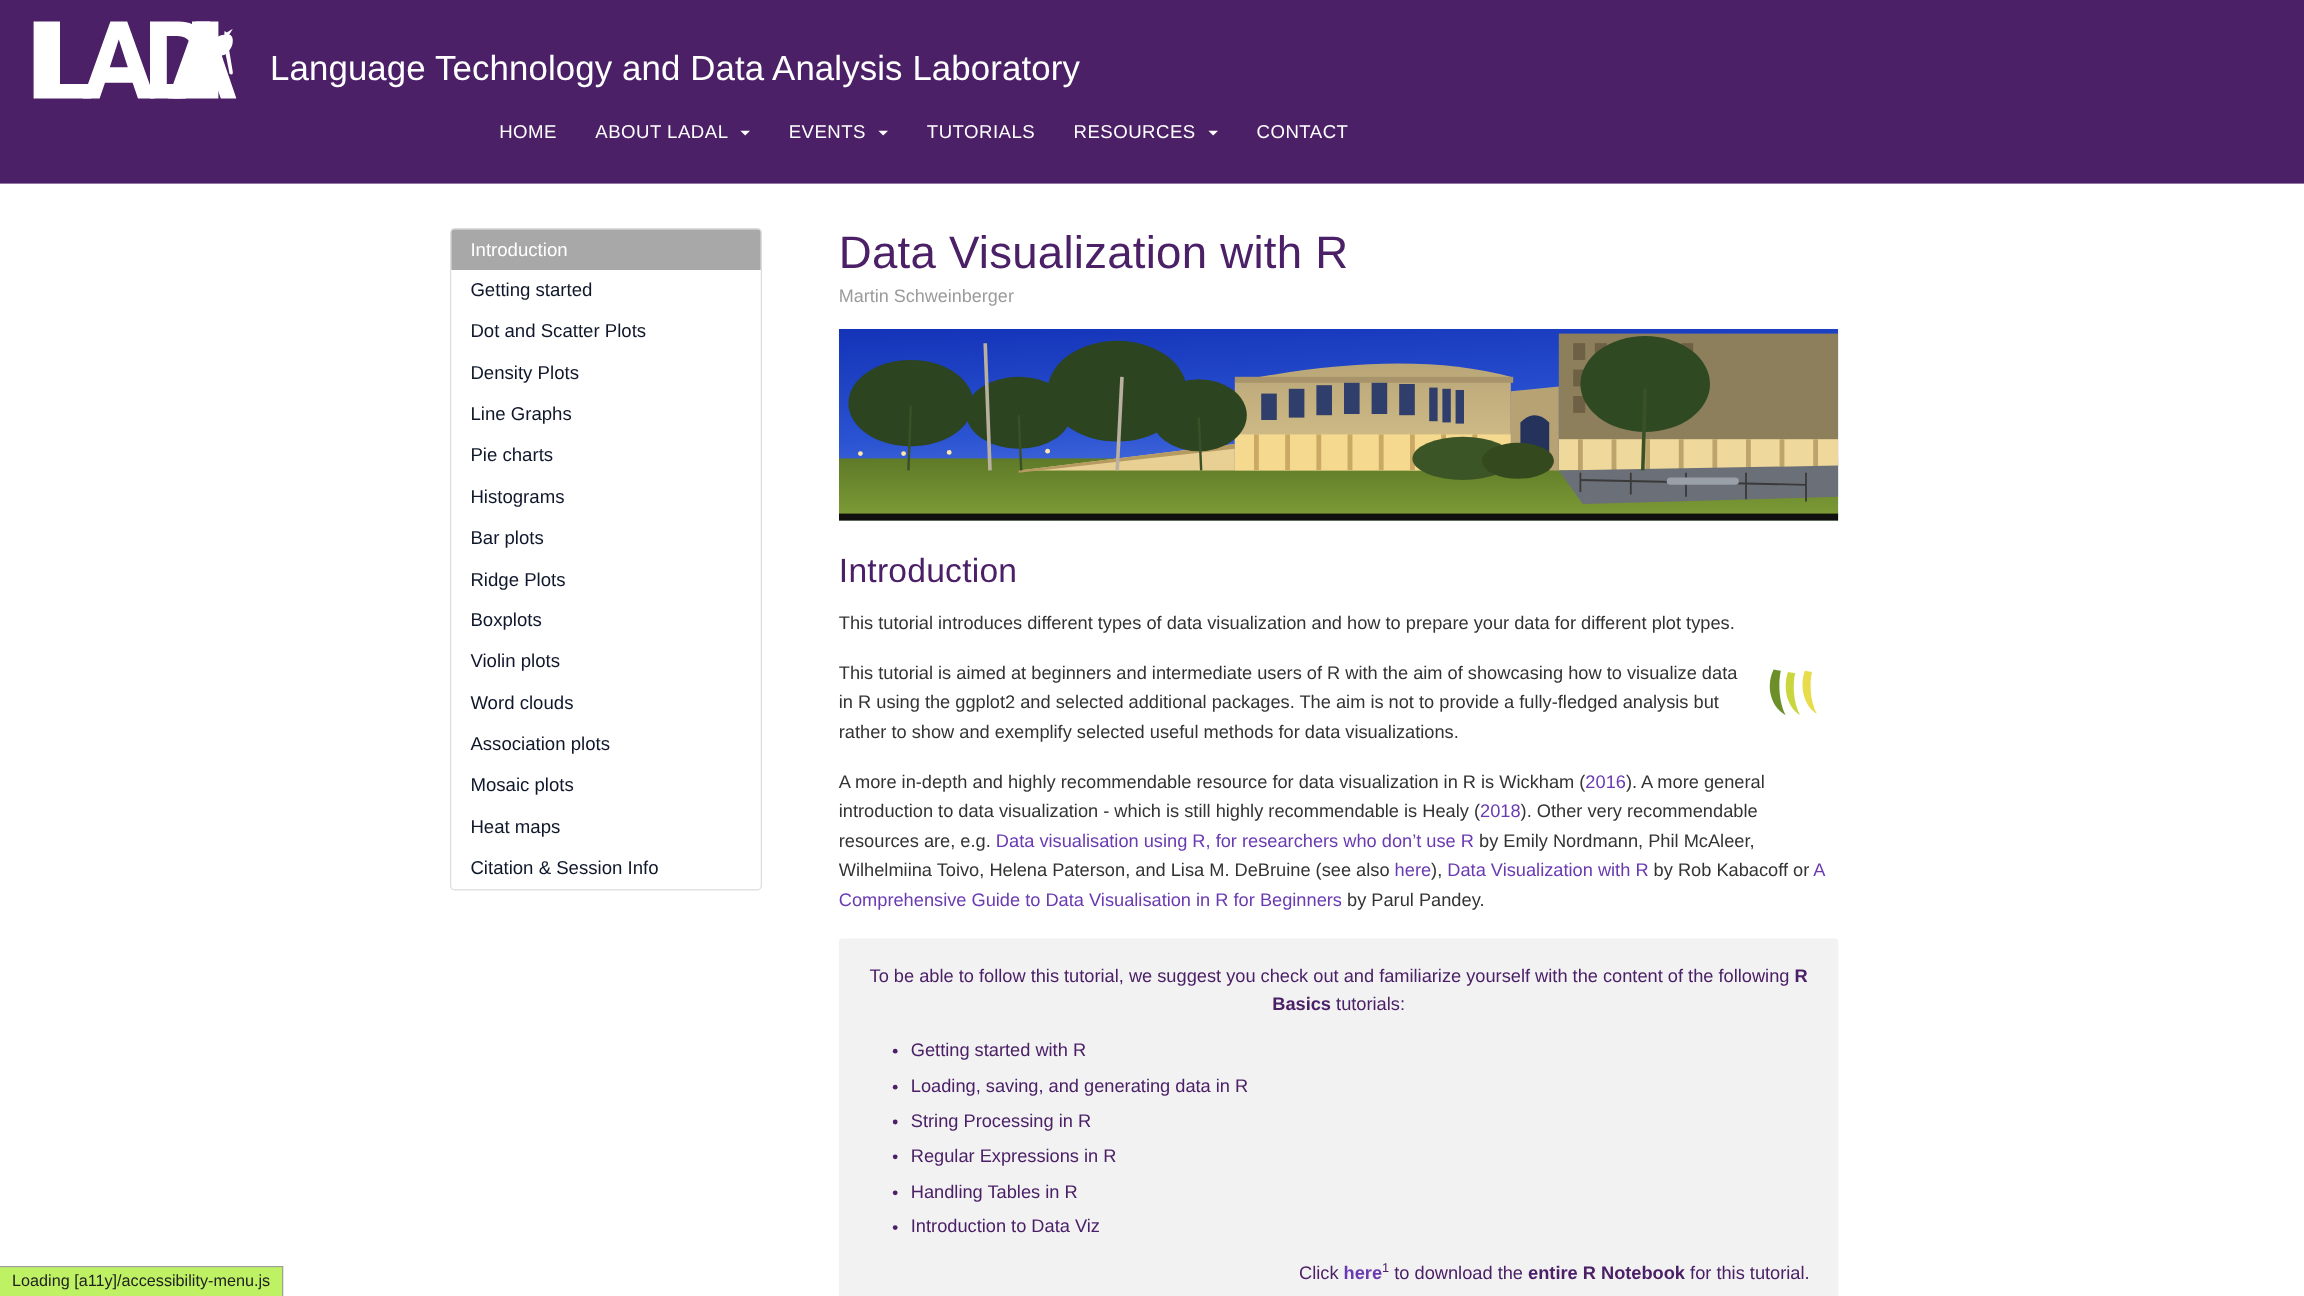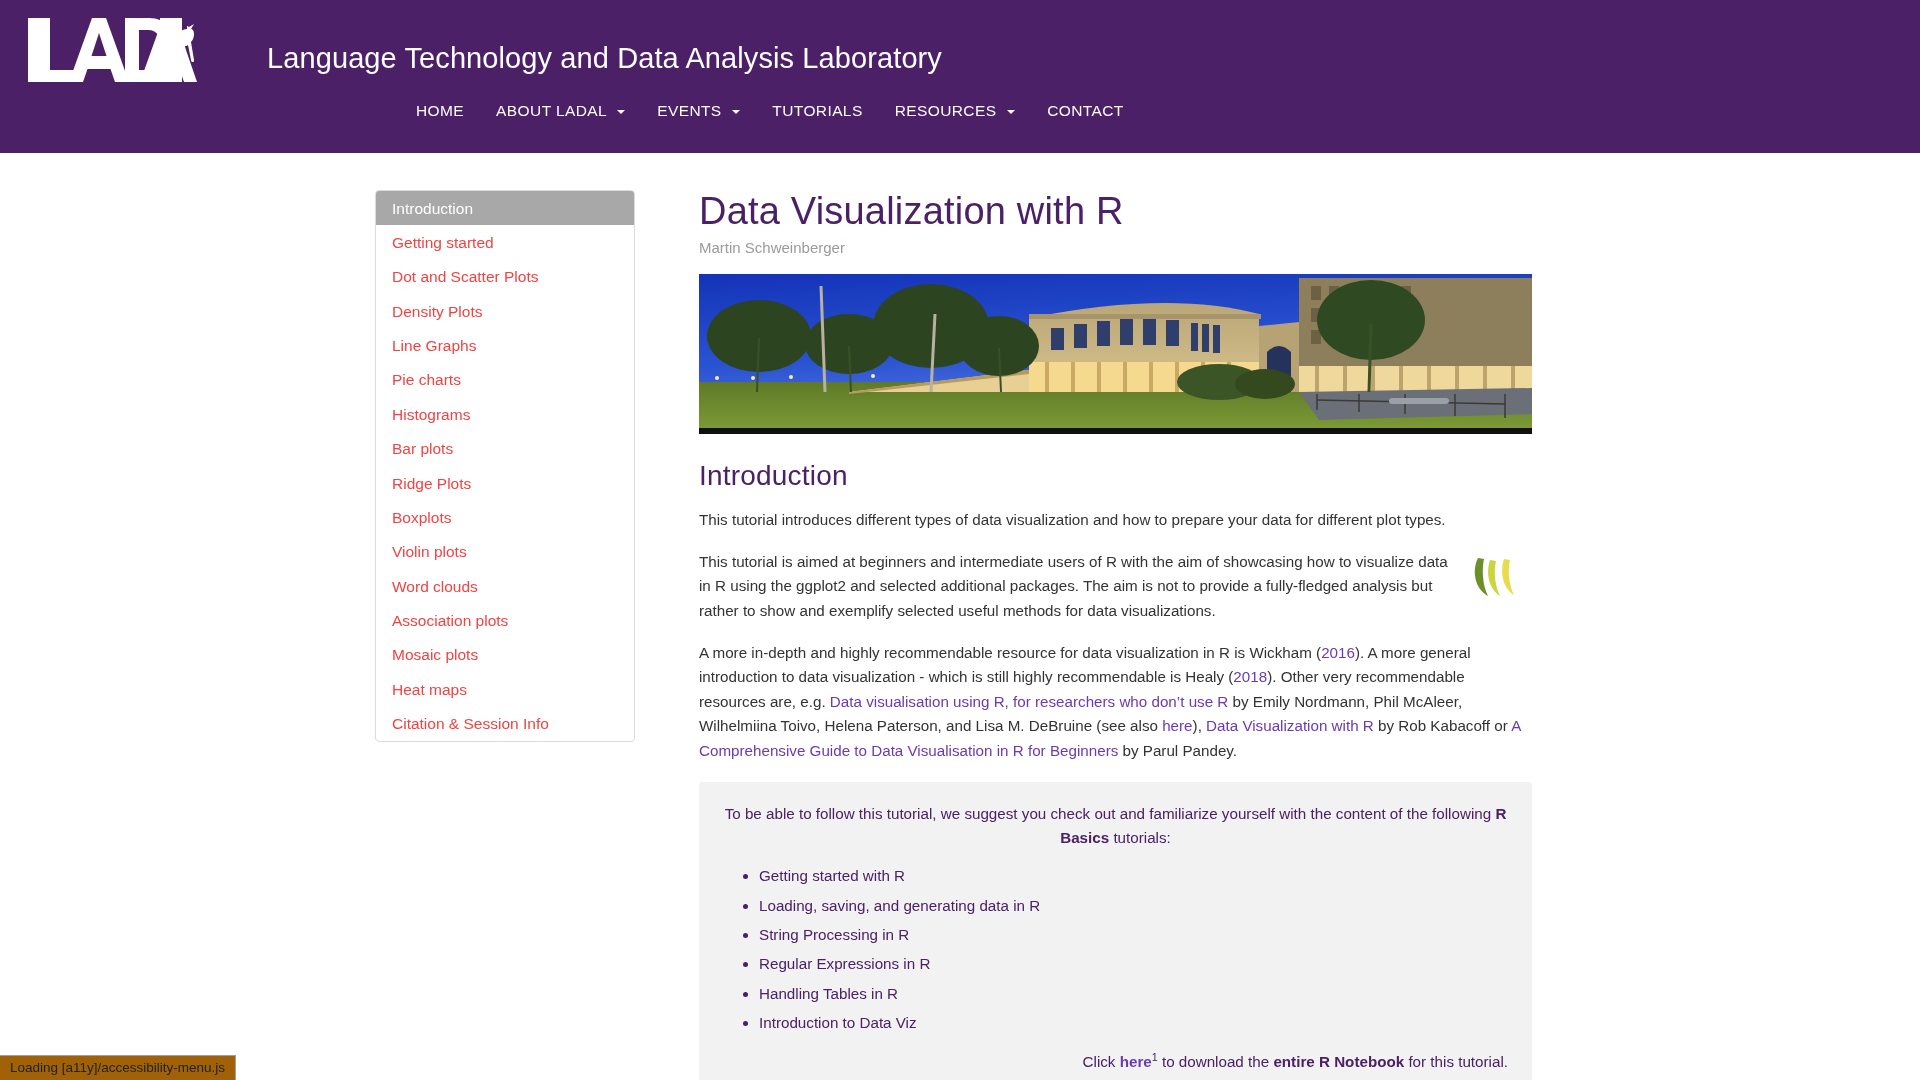--- a/index.html
+++ b/index.html
@@ -5,21 +5,21 @@
   * { box-sizing: border-box; }
   html, body { margin:0; padding:0; }
   body {
     width:1920px; height:1080px;
     font-family:"Liberation Sans", sans-serif;
     background:#ffffff; overflow:hidden; position:relative;
   }
 
   
   .masthead { background:#4b2067; height:153px; position:relative; }
-  .brand { display:flex; align-items:center; padding:14px 0 0 22px;gap:42px; }
+  .brand { display:flex; align-items:center; padding:14px 0 0 22px; }
   .logo { display:flex; align-items:flex-start; height:72px; }
   .logo svg { display:block; }
   .brand-title {
     color:#ffffff; font-size:29px; font-weight:400;
     margin-left:28px; margin-top:16px; letter-spacing:.1px; white-space:nowrap;
   }
   .navbar { display:flex; align-items:center; padding-left:400px; margin-top:6px; }
   .nav-item {
     color:#ffffff; font-size:15.5px; letter-spacing:.4px;
     padding:10px 16px; cursor:pointer; white-space:nowrap;
@@ -31,21 +31,21 @@
   }
 
   
   .page { display:flex; padding-top:37px; }
   .sidebar-col { width:268px; margin-left:375px; flex:none; }
   .toc {
     border:1px solid #dcdcdc; border-radius:4px; background:#ffffff;
     overflow:hidden; width:260px;
   }
   .toc-item {
-    font-size:15.5px; color:#ef4444; padding:7.5px 16px;
+    font-size:15.5px; color:#0f172a; padding:7.5px 16px;
     cursor:pointer; line-height:1.25; white-space:nowrap;
   }
   .toc-item.active { background:#a8a8a8; color:#ffffff; }
 
   .content { width:833px; margin-left:56px; flex:none; }
   .doc-title {
     font-size:38px; color:#4b2067; font-weight:300;
     margin:0 0 6px 0; letter-spacing:.2px;
   }
   .doc-author { font-size:15px; color:#9b9b9b; margin:0 0 18px 0; }
@@ -73,21 +73,21 @@
   .notebox p.center { text-align:center; margin:0 0 14px 0; }
   .notebox ul { margin:0 0 14px 0; padding-left:36px; }
   .notebox li { margin:5px 0; }
   .notebox .dl { text-align:right; margin:0; }
   sup { font-size:.7em; vertical-align:super; }
   b { font-weight:700; }
 
   
   .statusbar {
     position:absolute; left:0; bottom:0; z-index:50;
-    background:#a16207; border:1px solid #a0a0a0; border-left:none; border-bottom:none;
+    background:#bef264; border:1px solid #a0a0a0; border-left:none; border-bottom:none;
     font-size:13.5px; color:#222222; padding:4px 10px 5px 10px; white-space:nowrap;
   }
 </style>
 </head>
 <body>
 
 <div class="masthead">
   <div class="brand">
     <div class="logo">
       <svg width="175" height="72" viewBox="0 0 175 72" aria-hidden="true">

